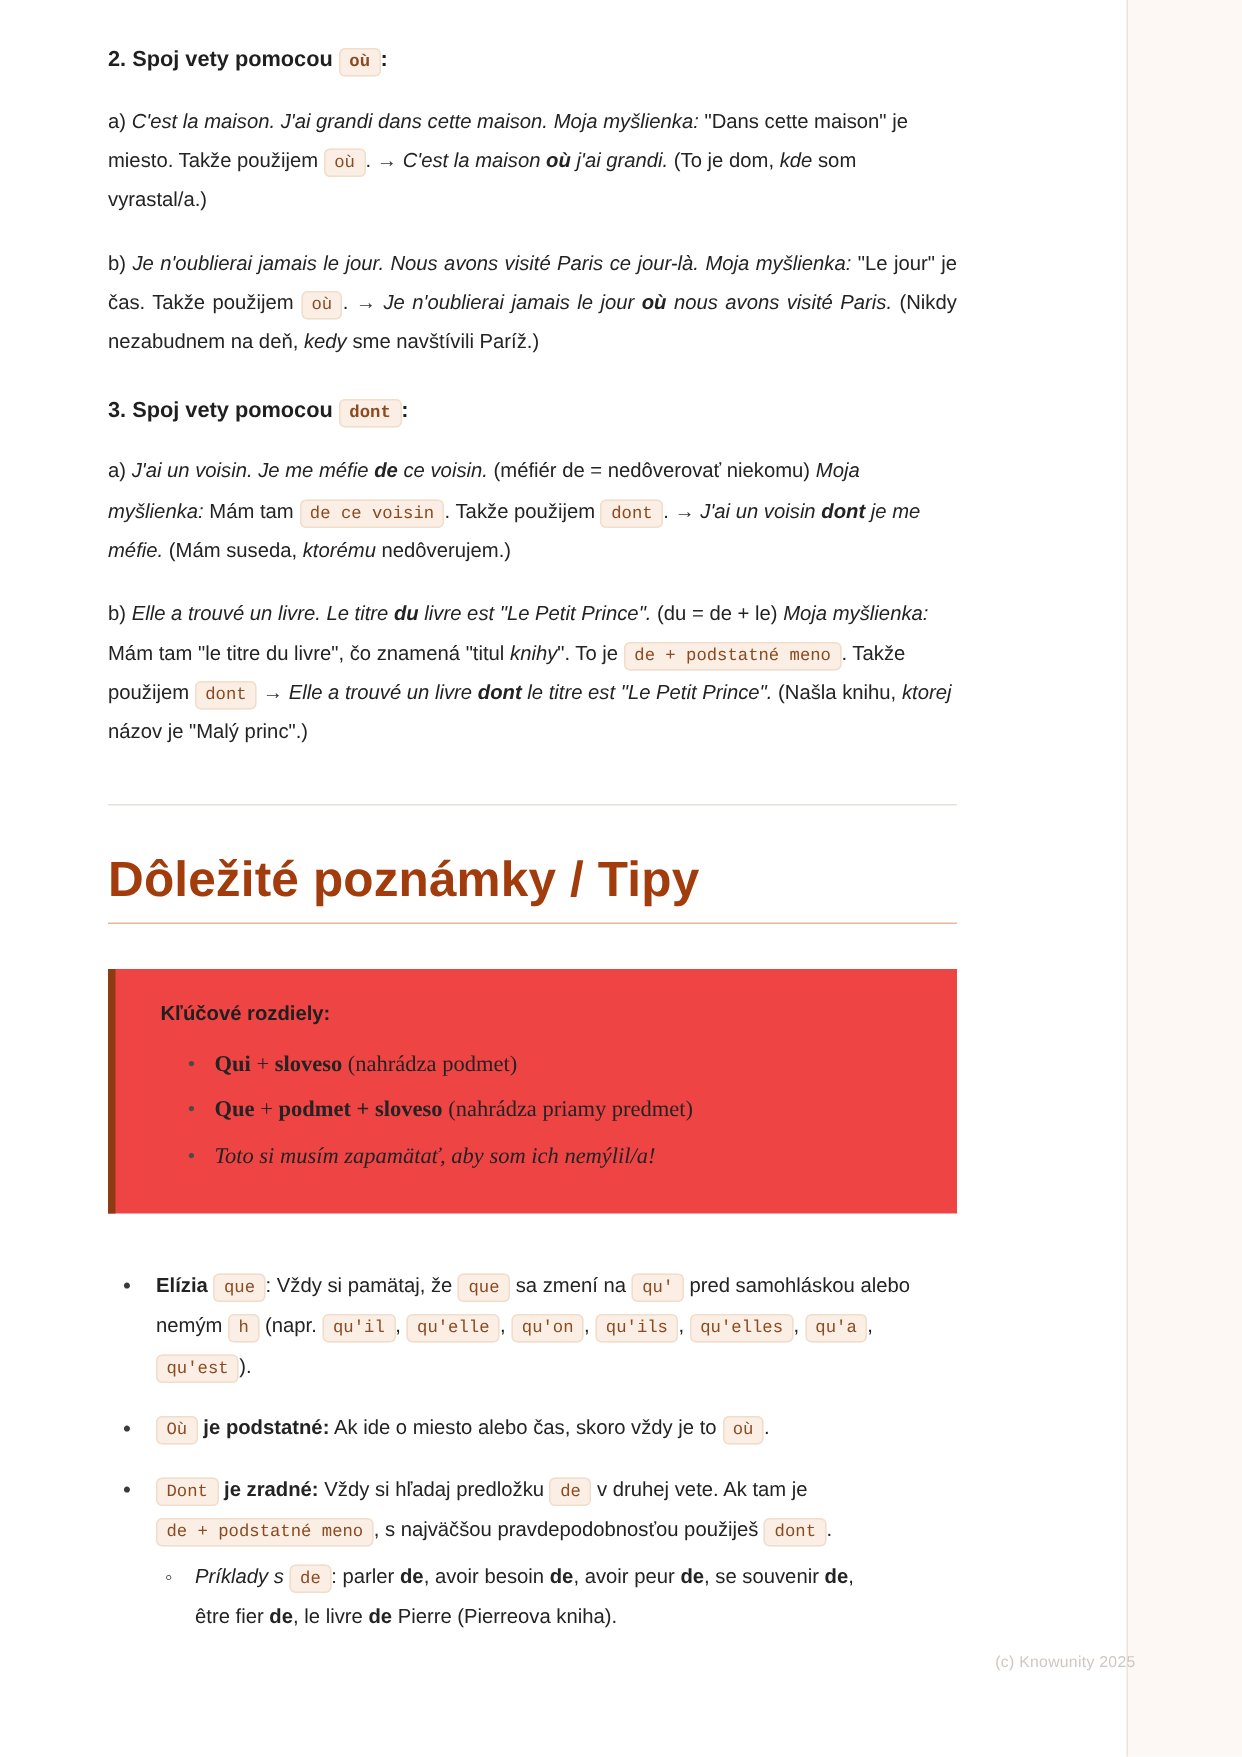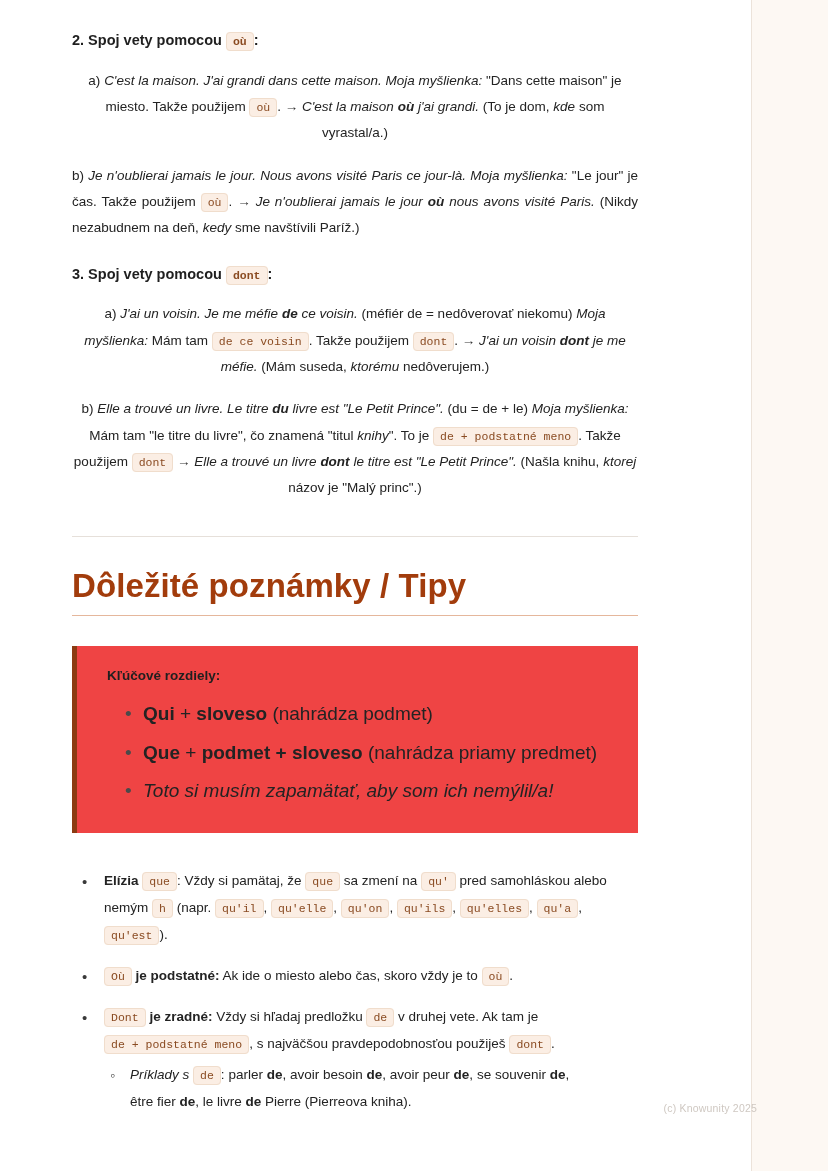--- a/index.html
+++ b/index.html
@@ -50,21 +50,21 @@
     font-weight: bold;
     color: #1f1f1f;
     margin: 0 0 16px 0;
     line-height: 1.5;
   }
   p.para {
     font-size: 13.5px;
     line-height: 1.95;
     margin: 0 0 16px 0;
     color: #232323;
-    text-align: center;
+    text-align: left;
   }
   p.justify { text-align: justify; margin-top: 12px; }
   em { font-style: italic; }
   b, strong { font-weight: bold; }
 
   code.kbd {
     font-family: "Liberation Mono", monospace;
     font-size: 11.5px;
     background: #fbeee4;
     color: #8a4b22;
@@ -106,25 +106,26 @@
     font-weight: bold;
     color: #1f1f1f;
     margin: 0 0 12px 0;
   }
   .callout ul {
     margin: 0;
     padding-left: 22px;
     list-style: none;
   }
   .callout ul li {
-    font-size: 19px;
+    font-size: 15px;
     line-height: 2.05;
     position: relative;
     padding-left: 14px;
     color: #232323;
+    font-family: Liberation Serif, serif;
   }
   .callout ul li:before {
     content: "•";
     position: absolute;
     left: -4px;
     top: 0;
     color: #4a4a4a;
   }
 
   ul.tips {

